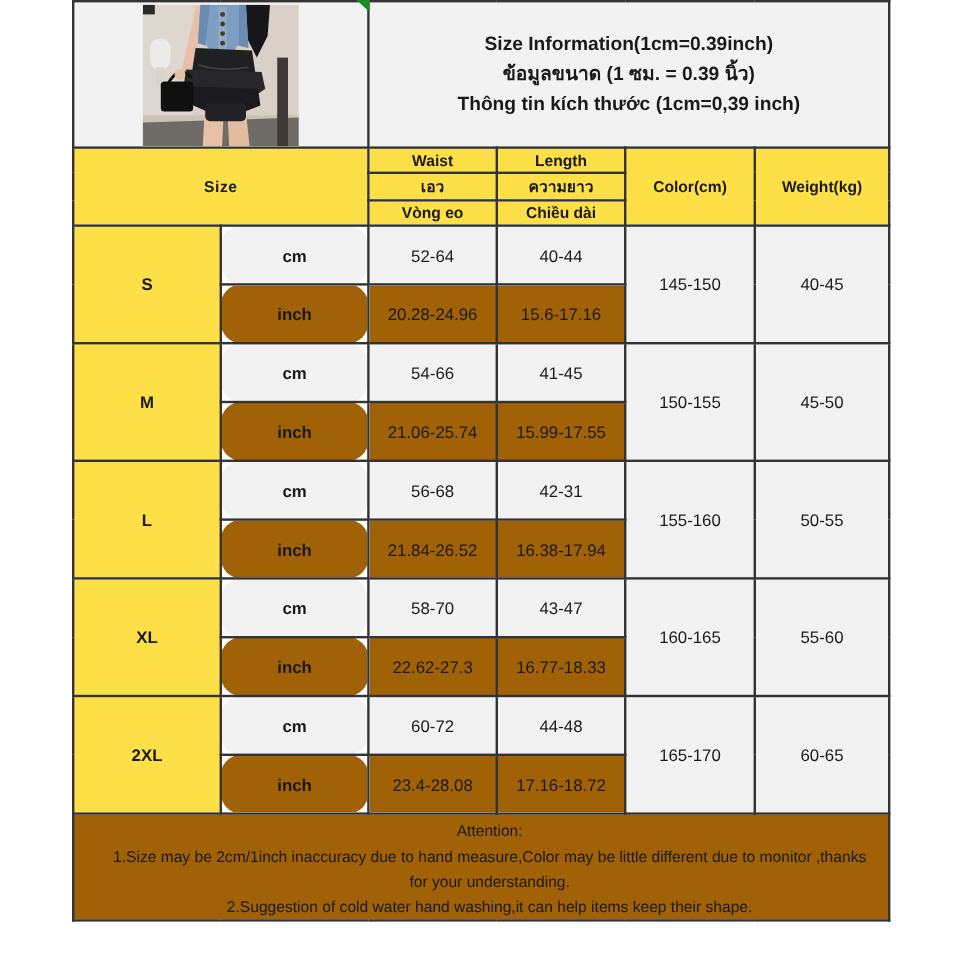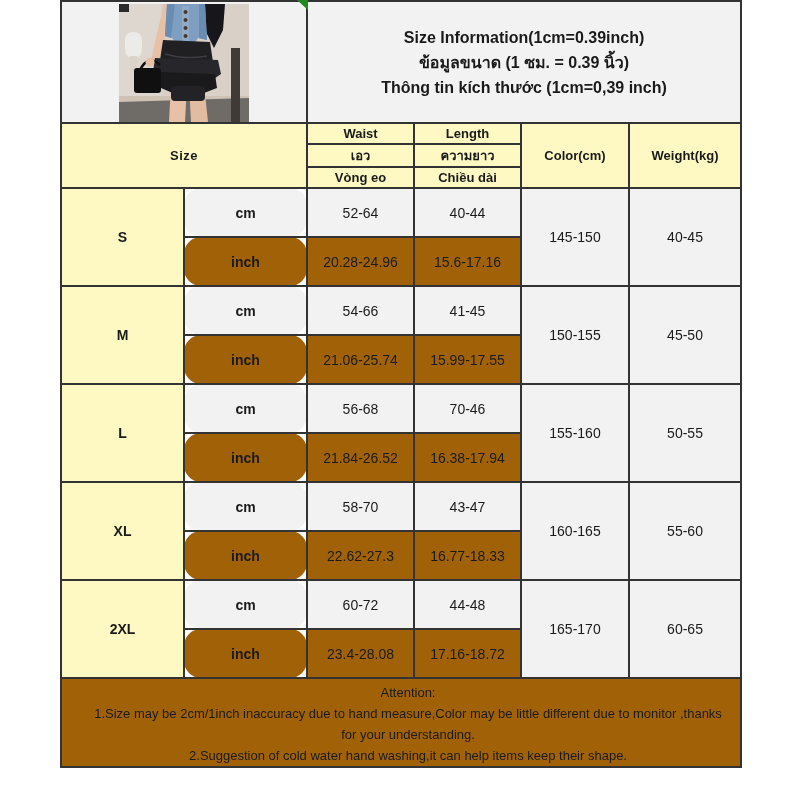--- a/index.html
+++ b/index.html
@@ -18,21 +18,21 @@
     width: 680px;
     border-collapse: collapse;
     table-layout: fixed;
   }
   td {
     border: 2px solid #333333;
     text-align: center;
     vertical-align: middle;
     overflow: hidden;
   }
-  .bg-gray  { background: #fef9c3; }
+  .bg-gray  { background: #fde047; }
   .bg-light { background: #f2f2f2; }
   .bg-white { background: #a16207; }
 
   
   tr.top-row td { height: 122px; }
   td.photo-cell { padding: 2px 0 0 0; vertical-align: top; }
   td.title-cell { font-weight: bold; font-size: 16px; line-height: 25px; }
 
   
   tr.hdr-row td { height: 21px; font-weight: bold; font-size: 13px; }
@@ -175,21 +175,21 @@
     <tr class="data-row">
       <td class="bg-white unit-label">inch</td>
       <td class="bg-white">21.06-25.74</td>
       <td class="bg-white">15.99-17.55</td>
     </tr>
 
     <tr class="data-row">
       <td class="bg-gray size-label" rowspan="2">L</td>
       <td class="bg-light unit-label">cm</td>
       <td class="bg-light">56-68</td>
-      <td class="bg-light">70-46</td>
+      <td class="bg-light">42-31</td>
       <td class="bg-light" rowspan="2">155-160</td>
       <td class="bg-light" rowspan="2">50-55</td>
     </tr>
     <tr class="data-row">
       <td class="bg-white unit-label">inch</td>
       <td class="bg-white">21.84-26.52</td>
       <td class="bg-white">16.38-17.94</td>
     </tr>
 
     <tr class="data-row">

